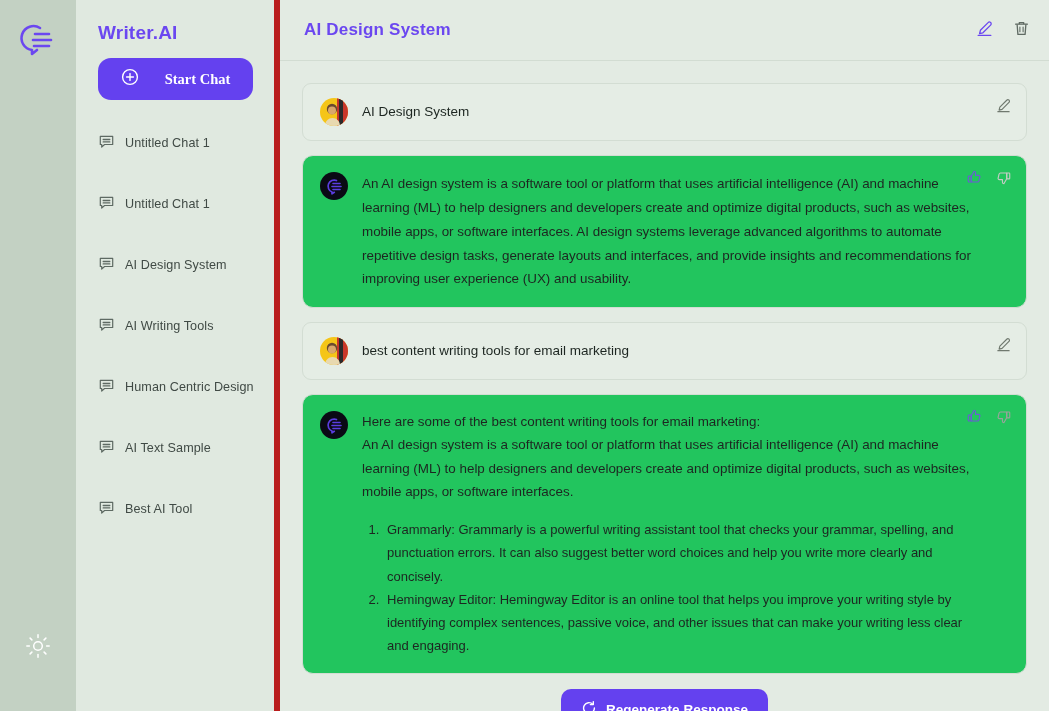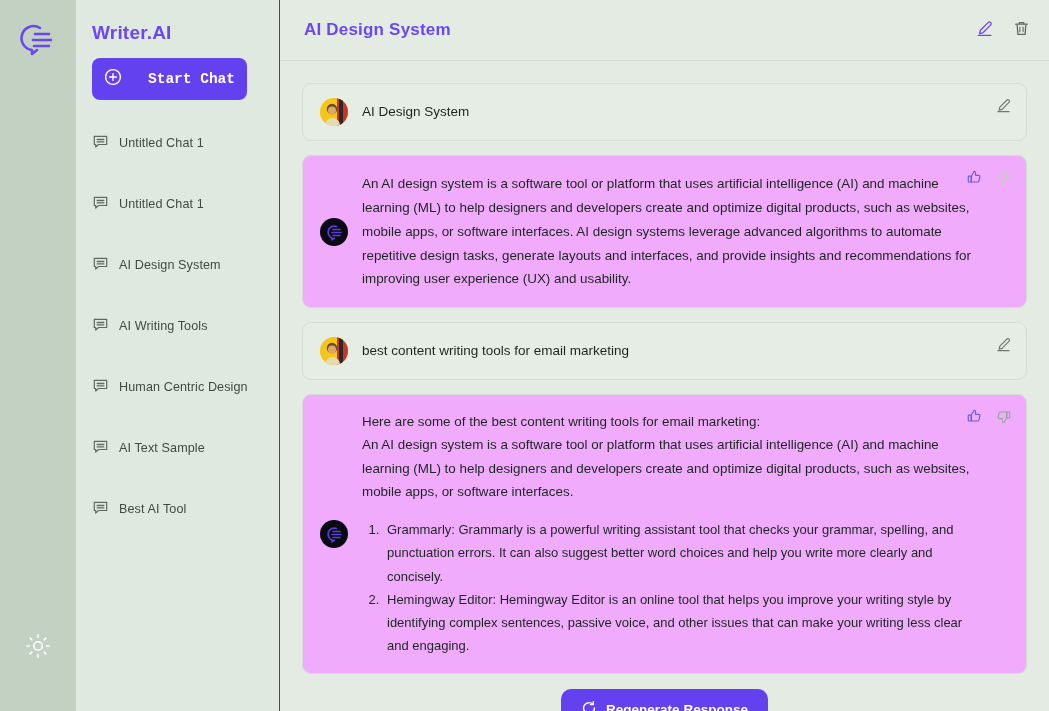--- a/index.html
+++ b/index.html
@@ -35,46 +35,46 @@
     width: 34px; height: 34px;
     display: flex; align-items: center; justify-content: center;
     cursor: pointer;
   }
 
   
   .sidebar {
     width: 204px;
     flex: 0 0 204px;
     background: #e0e9e0;
-    border-right: 1px solid #b91c1c;
-    padding: 18px 16px 0 16px;
+    border-right: 6px solid #b91c1c;
+    padding: 18px 16px 0 22px;
     display: flex;
     flex-direction: column;
   }
   .brand {
     color: #6b47f0;
     font-size: 19px;
     font-weight: bold;
     letter-spacing: 0.2px;
     margin: 4px 0 14px 0;
   }
   .start-chat {
     background: #6441ef;
     color: #ffffff;
     border: none;
-    border-radius: 8px;
+    border-radius: 13px;
     height: 42px;
     width: 155px;
     display: flex;
     align-items: center;
     justify-content: center;
     gap: 26px;
     font-size: 14.5px;
     font-weight: bold;
-    font-family: Liberation Mono, monospace;
+    font-family: Liberation Serif, serif;
     cursor: pointer;
     margin-bottom: 26px;
   }
   .plus-icon { display: block; }
 
   .chat-list { display: flex; flex-direction: column; gap: 15px; }
   .chat-item {
     display: flex;
     align-items: center;
     gap: 10px;
@@ -127,21 +127,21 @@
     border: 1px solid #d3ddd3;
     border-radius: 9px;
     background: #e5ede5;
     position: relative;
     margin-bottom: 14px;
     padding: 16px 52px 16px 17px;
     display: flex;
     gap: 14px;
   }
   .msg-card.user { align-items: center; padding-top: 14px; padding-bottom: 14px; }
-  .msg-card.ai { align-items: center; background: #f0abfc; }
+  .msg-card.ai { align-items: flex-start; background: #22c55e; border-radius: 11px; }
 
   .avatar { flex: 0 0 28px; width: 28px; height: 28px; border-radius: 50%; display: block; }
 
   .msg-body { flex: 1 1 auto; min-width: 0; }
   .user-text {
     font-size: 13.5px;
     color: #1d2621;
     line-height: 1.4;
   }
   .ai-para {

